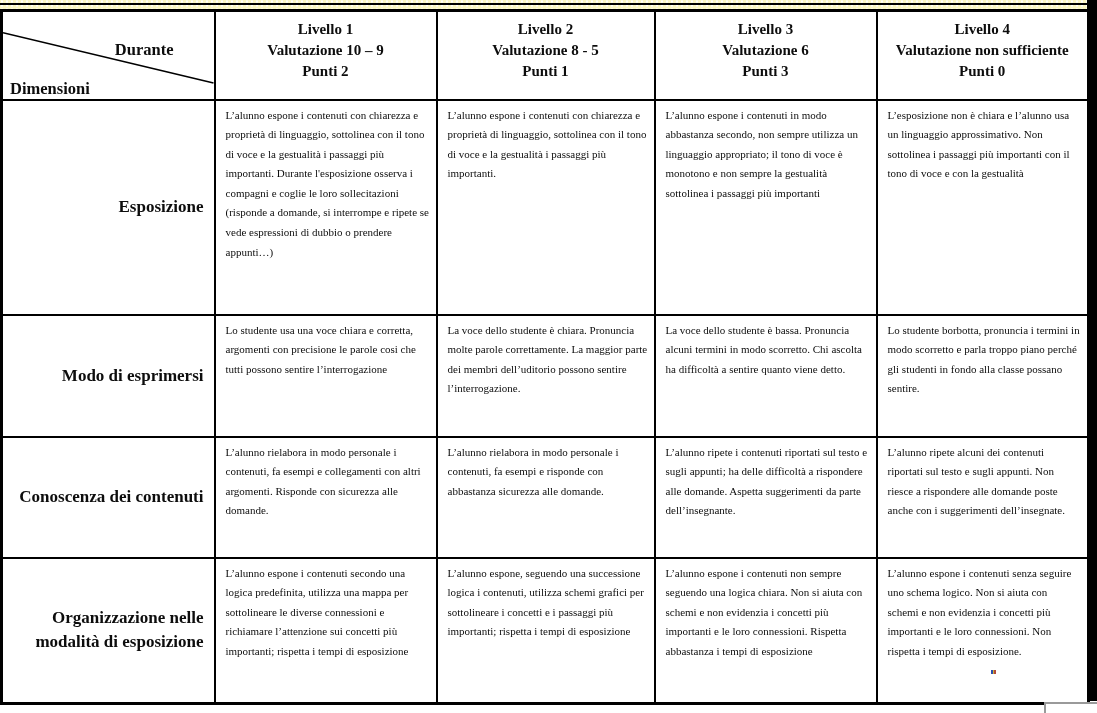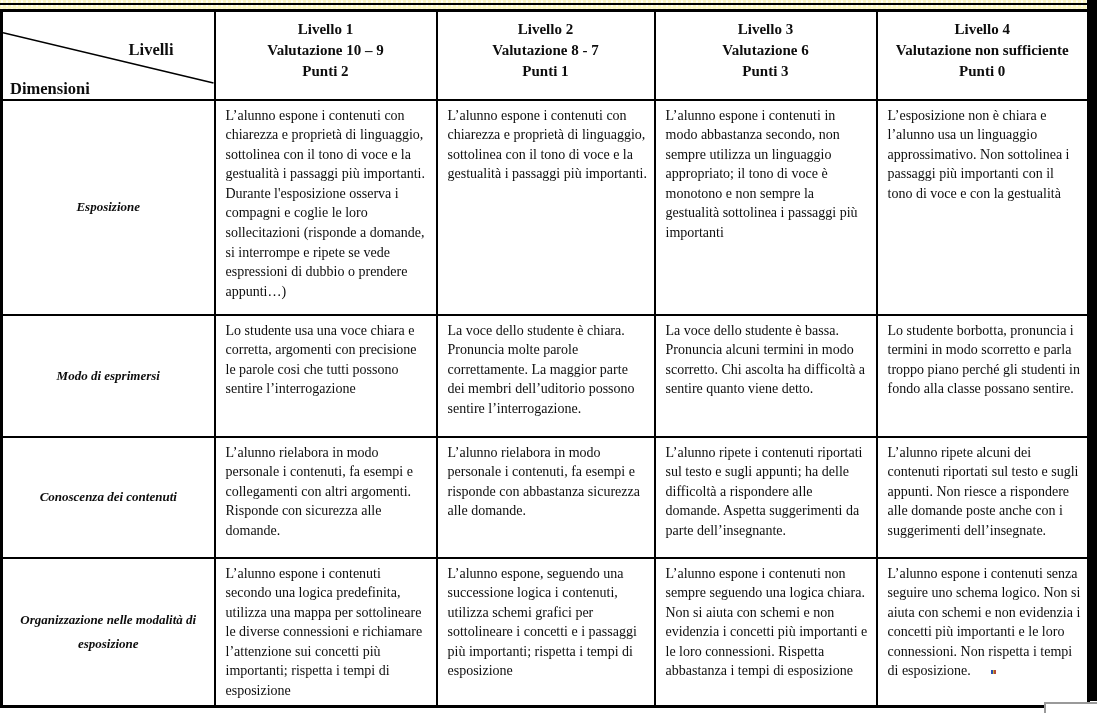--- a/index.html
+++ b/index.html
@@ -49,28 +49,27 @@
   }
   table.rubric td { border: 2px solid #000; overflow: hidden; }
 
   td.head {
     vertical-align: top; text-align: center;
     font-weight: bold; font-size: 15px; line-height: 21px;
     padding: 7px 6px 0 6px;
     margin-top: 36px;
   }
   td.rowlabel {
-    vertical-align: middle; text-align: center;
-    font-weight: bold; font-size: 13px; line-height: 24px;
+    vertical-align: middle; text-align: right;
+    font-weight: bold; font-size: 17px; line-height: 24px;
     padding: 0 10px;
-    font-style: italic;
   }
   td.body {
     vertical-align: top; text-align: left;
-    font-size: 14px; line-height: 19.6px;
+    font-size: 11px; line-height: 19.6px;
     padding: 5px 6px 4px 10px;
   }
 
   
   td.corner { position: relative; padding: 0; }
   .corner-svg { position: absolute; left: 0; top: 0; width: 100%; height: 100%; }
   .corner-livelli {
     position: absolute; right: 40px; top: 28px;
     font-weight: bold; font-size: 16.5px;
   }
@@ -99,31 +98,31 @@
       <col style="width:222px">
       <col style="width:212px">
     </colgroup>
 
     <tbody>
         <tr style="height:89px">
       <td class="corner">
         <svg class="corner-svg" viewBox="0 0 100 100" preserveAspectRatio="none">
           <line x1="0" y1="24" x2="100" y2="82" stroke="#000" stroke-width="1.6" vector-effect="non-scaling-stroke"></line>
         </svg>
-        <span class="corner-livelli">Livelli</span>
+        <span class="corner-livelli">Durante</span>
         <span class="corner-dimensioni">Dimensioni</span>
       </td>
       <td class="head">
         <div>Livello 1</div>
         <div>Valutazione 10 – 9</div>
         <div>Punti 2</div>
       </td>
       <td class="head">
         <div>Livello 2</div>
-        <div>Valutazione 8 - 7</div>
+        <div>Valutazione 8 - 5</div>
         <div>Punti 1</div>
       </td>
       <td class="head">
         <div>Livello 3</div>
         <div>Valutazione 6</div>
         <div>Punti 3</div>
       </td>
       <td class="head">
         <div>Livello 4</div>
         <div>Valutazione non sufficiente</div>

